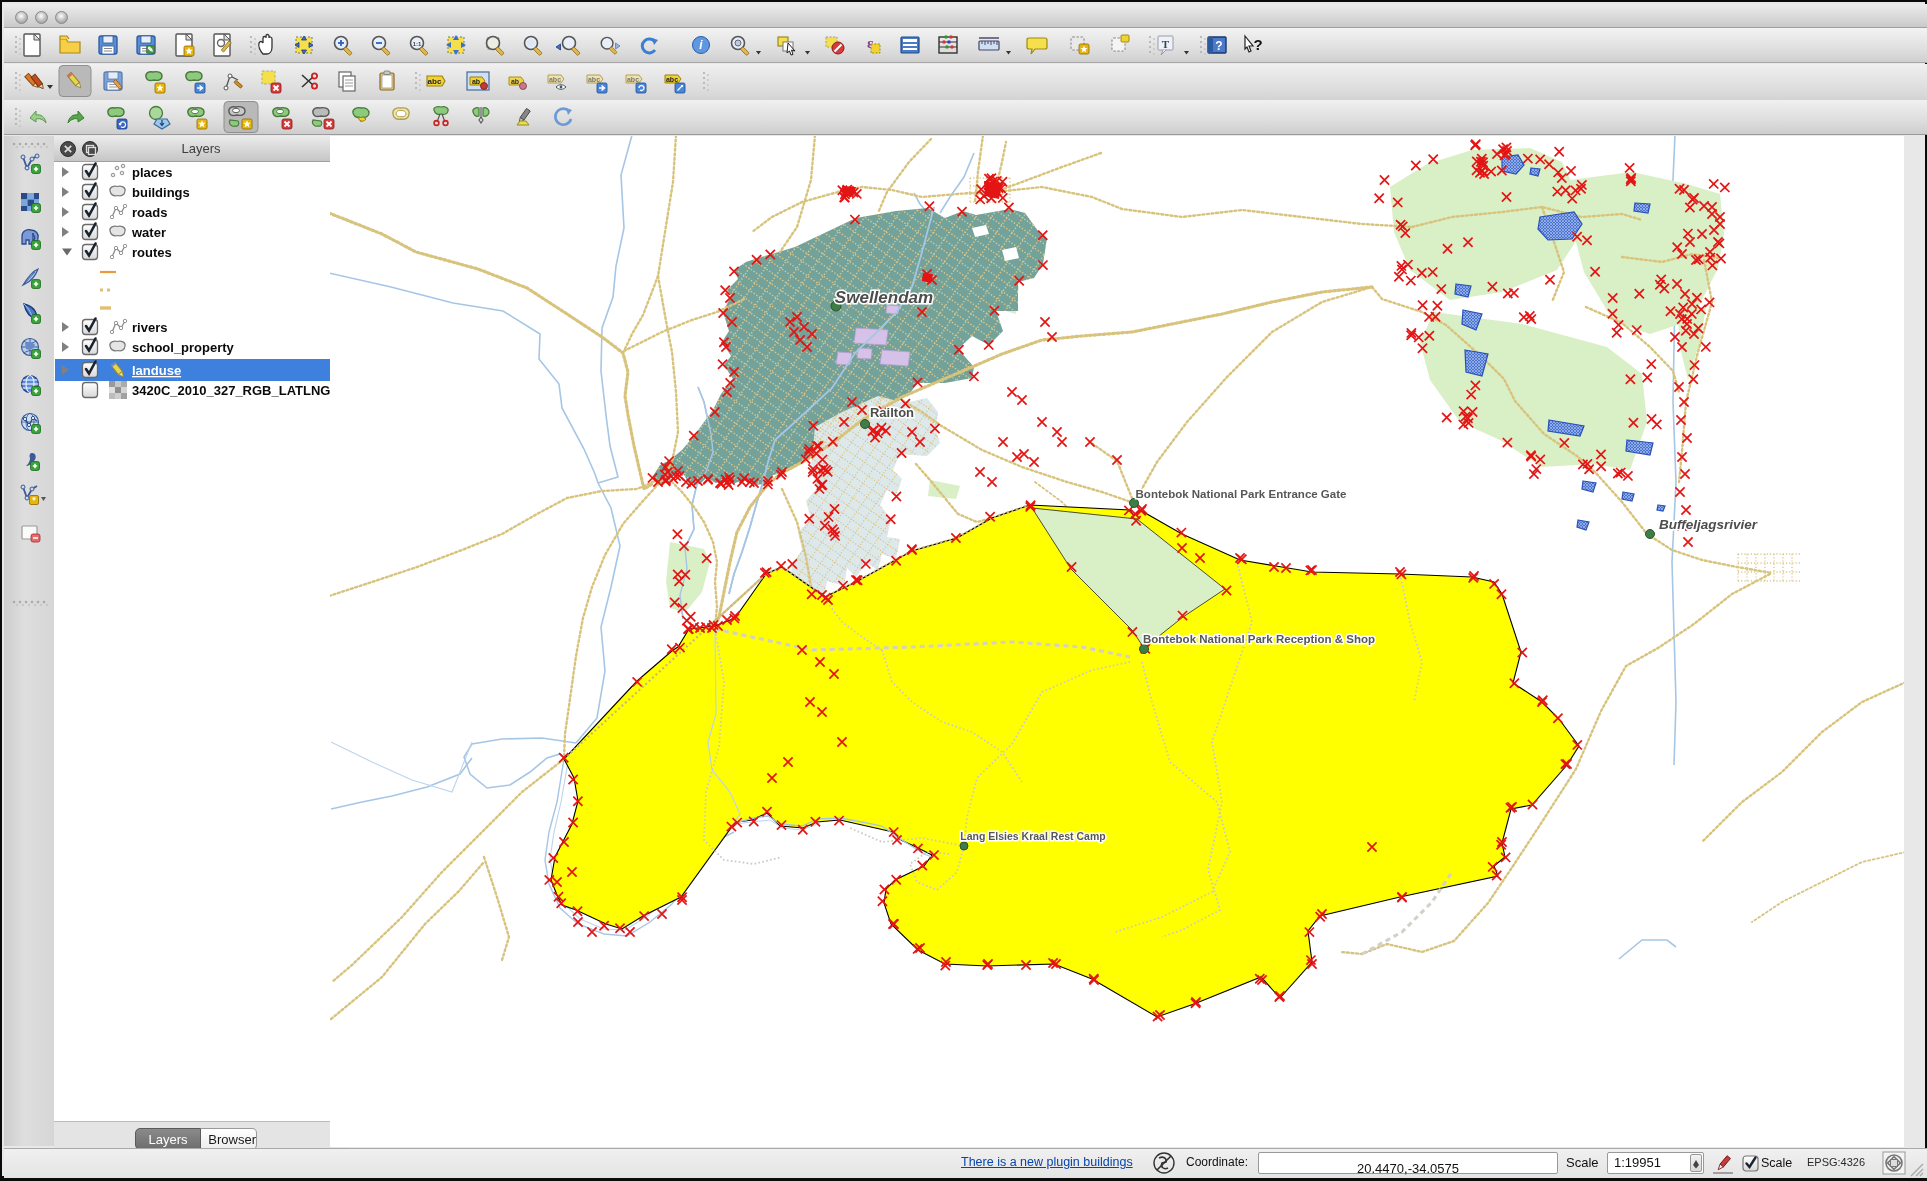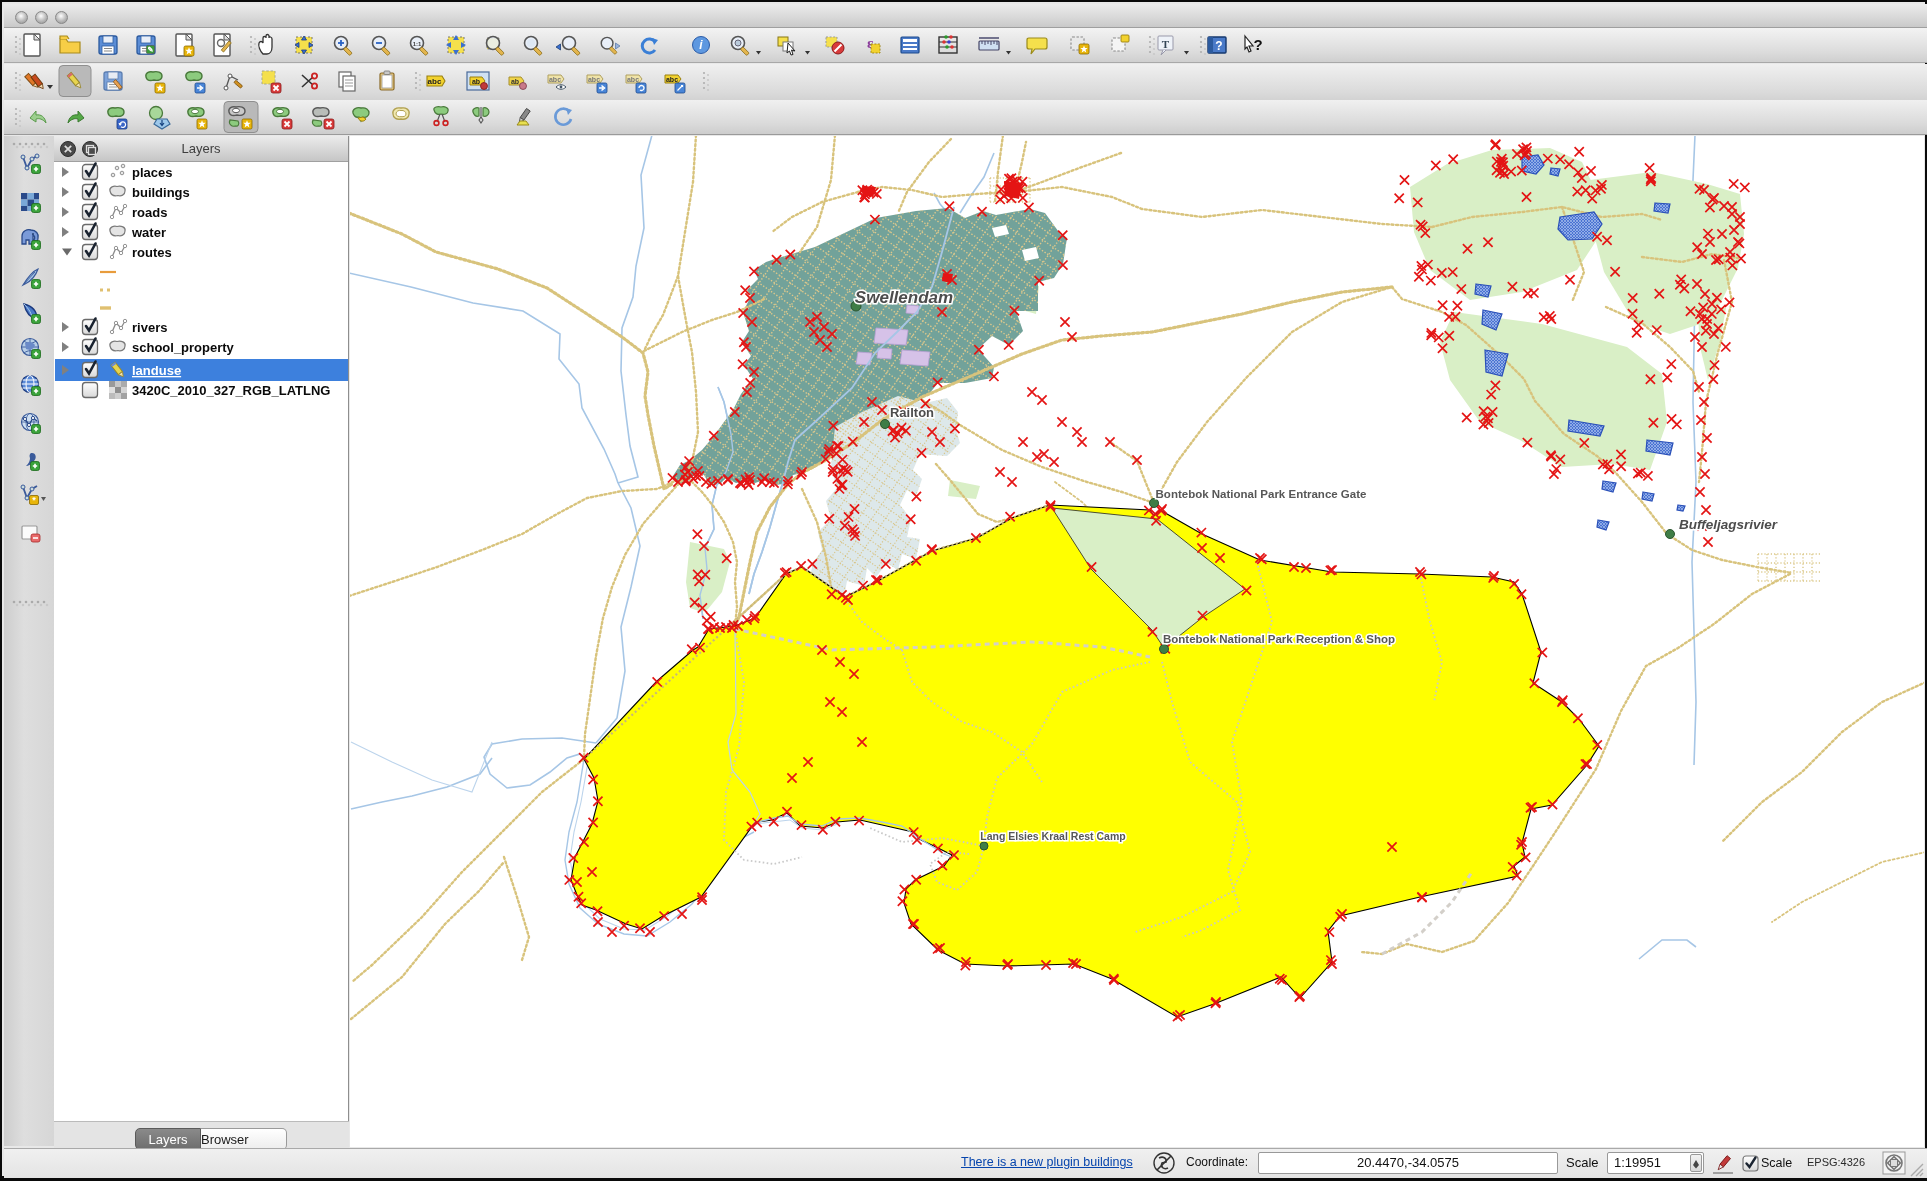--- a/index.html
+++ b/index.html
@@ -9,21 +9,21 @@
 .tl{position:absolute;top:7px;width:13px;height:13px;border-radius:50%;background:radial-gradient(circle at 5px 4px,#fdfdfd,#b9b9b9 55%,#8e8e8e);border:0.5px solid #888}
 #tb1{position:absolute;left:2px;top:26px;width:1923px;height:35px;background:linear-gradient(#f3f3f3,#dcdcdc 70%,#cfcfcf);border-bottom:1px solid #a8a8a8}
 #tb2{position:absolute;left:2px;top:62px;width:1923px;height:42px;background:linear-gradient(#f0f0f0,#dadada 70%,#cdcdcd);border-bottom:1px solid #a8a8a8}
 #tb3{position:absolute;left:2px;top:98px;width:1923px;height:35px;background:linear-gradient(#f0f0f0,#dadada 70%,#cdcdcd);border-bottom:1px solid #9a9a9a}
 #dock{position:absolute;left:2px;top:134px;width:50px;height:1010px;background:linear-gradient(90deg,#cdcdcd,#dedede 40%,#d6d6d6)}
 #panel{position:absolute;left:52px;top:134px;width:295px;height:1010px;background:#ffffff;border-right:1.5px solid #8e8e8e}
 #panelhead{position:absolute;left:0;top:0;width:100%;height:26px;background:linear-gradient(#ebebeb,#d3d3d3 65%,#c6c6c6);border-bottom:1px solid #a0a0a0}
 #panelhead .pt{position:absolute;width:100%;text-align:center;top:5px;font-size:13px;color:#3e3e3e}
 #tabzone{position:absolute;left:52px;top:1119px;width:295px;height:27px;background:#e4e4e4;border-top:1px solid #bbb}
 #statusbar{position:absolute;left:2px;top:1146px;width:1923px;height:30px;background:linear-gradient(#f0f0f0,#e4e4e4);border-top:1px solid #a9a9a9;font-size:12.5px;color:#222}
-.mapwrap{position:absolute;left:348px;top:134px;width:1574px;height:1011px;background:#fff}
+.mapwrap{position:absolute;left:328px;top:134px;width:1574px;height:1011px;background:#fff}
 </style></head>
 <body>
 <div id="win">
 <div id="titlebar">
       <div class="tl" style="left:11px"></div>
       <div class="tl" style="left:31px"></div>
       <div class="tl" style="left:51px"></div>
     </div>
 <div id="tb1">
       <svg width="1923" height="35" style="position:absolute;left:0;top:0">
@@ -753,21 +753,21 @@
         <rect x="61" y="231" width="6" height="6" fill="#cfcfcf"></rect>
         <rect x="67" y="231" width="6" height="6" fill="#a2a2a2"></rect>
         <text x="78" y="233" font-size="13" font-weight="bold" fill="#0a0a0a">3420C_2010_327_RGB_LATLNG</text>
         <line x1="46" y1="110" x2="62" y2="110" stroke="#e89c3c" stroke-width="2.2"></line>
         <line x1="46" y1="128" x2="58" y2="128" stroke="#e0c070" stroke-width="3" stroke-dasharray="3 4"></line>
         <line x1="46" y1="146" x2="57" y2="146" stroke="#e0c070" stroke-width="3.4"></line>
       </svg>
 </div>
 <div id="tabzone">
 <div style="position:absolute;left:81px;top:6px;width:66px;height:22px;background:linear-gradient(#8a8a8a,#6e6e6e);border:1px solid #5a5a5a;border-radius:5px 0 0 5px;color:#fff;font-size:13px;text-align:center;padding-top:3px">Layers</div>
-<div style="position:absolute;left:147px;top:6px;width:86px;height:22px;background:linear-gradient(#ffffff,#ededed);border:1px solid #9a9a9a;border-left:none;border-radius:0 5px 5px 0;color:#1a1a1a;font-size:13px;text-align:left;padding-top:3px">Browser</div>
+<div style="position:absolute;left:147px;top:6px;width:56px;height:22px;background:linear-gradient(#ffffff,#ededed);border:1px solid #9a9a9a;border-left:none;border-radius:0 5px 5px 0;color:#1a1a1a;font-size:13px;text-align:right;padding-top:3px">Browser</div>
 </div>
 <div class="mapwrap">
       <svg id="map" width="1574" height="1011" viewBox="348 134 1574 1011" style="position:absolute;left:0;top:0">
         <defs>
           <clipPath id="tealclip">
             <polygon points="790.0,252.0 813.0,245.0 874.0,216.0 914.0,209.0 946.0,206.0 963.0,216.0 981.0,209.0 994.0,213.0 1028.0,207.0 1043.0,211.0 1059.0,233.0 1065.0,236.0 1061.0,262.0 1052.0,276.0 1036.0,280.0 1036.0,309.0 1014.0,309.0 1021.0,329.0 1007.0,343.0 990.0,334.0 976.0,347.0 992.0,365.0 990.0,376.0 963.0,381.0 936.0,381.0 927.0,392.0 900.0,410.0 874.0,425.0 852.0,440.0 838.0,448.0 824.0,458.0 812.0,466.0 800.0,471.0 791.0,473.0 786.0,481.0 774.0,483.0 762.0,478.0 753.0,481.0 743.0,479.0 734.0,481.0 724.0,476.0 718.0,482.0 708.0,483.0 702.0,473.0 696.0,470.0 690.0,475.0 684.0,481.0 676.0,481.0 671.0,474.0 678.0,463.0 688.0,458.0 700.0,448.0 712.0,434.0 722.0,420.0 731.0,408.0 739.0,392.0 748.0,380.0 751.0,377.0 742.0,363.0 749.0,354.0 740.0,340.0 747.0,329.0 741.0,310.0 749.0,294.0 745.0,288.0 756.0,277.0 752.0,268.0 764.0,260.0 776.0,256.0"></polygon>
           </clipPath>
           <clipPath id="railclip">
             <polygon points="833.0,425.0 860.0,410.0 896.0,394.0 923.0,401.0 945.0,396.0 956.0,410.0 954.0,428.0 958.0,441.0 945.0,454.0 918.0,452.0 911.0,468.0 920.0,477.0 914.0,494.0 905.0,488.0 898.0,503.0 909.0,517.0 905.0,535.0 918.0,537.0 914.0,557.0 900.0,552.0 896.0,568.0 885.0,561.0 874.0,575.0 865.0,566.0 862.0,584.0 845.0,579.0 842.0,595.0 829.0,593.0 820.0,606.0 807.0,579.0 811.0,561.0 820.0,548.0 816.0,530.0 829.0,517.0 824.0,499.0 835.0,486.0 829.0,465.0 831.0,445.0"></polygon>
           </clipPath>
@@ -1627,21 +1627,21 @@
       </svg>
     </div>
 <div id="statusbar">
 <span style="position:absolute;left:957px;top:6px;color:#0645ad;text-decoration:underline;font-size:12.5px">There is a new plugin buildings</span>
 <svg width="30" height="28" style="position:absolute;left:1146px;top:1px">
         <circle cx="14" cy="13" r="10" fill="none" stroke="#333" stroke-width="1.4"></circle>
         <path d="M9,8 C13,6 17,8 16,12 L12,13 C10,17 14,20 18,18" fill="none" stroke="#333" stroke-width="1.6"></path>
         <line x1="7" y1="20" x2="21" y2="6" stroke="#333" stroke-width="1.6"></line>
       </svg>
 <span style="position:absolute;left:1182px;top:6px;font-size:12px;color:#111">Coordinate:</span>
-<div style="position:absolute;left:1254px;top:3px;width:300px;height:22px;background:#fff;border:1px solid #999;border-radius:2px;text-align:center;font-size:13px;color:#111;padding-top:2px">20.4470,-34.0575</div>
+<div style="position:absolute;left:1254px;top:3px;width:300px;height:22px;background:#fff;border:1px solid #999;border-radius:2px;text-align:center;font-size:13px;color:#111;padding-top:8px">20.4470,-34.0575</div>
 <span style="position:absolute;left:1562px;top:6px;font-size:13px;color:#111">Scale</span>
 <div style="position:absolute;left:1603px;top:3px;width:97px;height:22px;background:#fff;border:1px solid #999;border-radius:2px;font-size:13px;color:#111;padding:2px 0 8px 6px">1:19951</div>
 <div style="position:absolute;left:1686px;top:5px;width:12px;height:18px;background:linear-gradient(#f2f2f2,#d8d8d8);border:1px solid #999;border-radius:2px"></div>
 <svg width="14" height="14" style="position:absolute;left:1685px;top:7px">
         <path d="M4,9 L7,4 L10,9" fill="#444" stroke="none"></path>
         <path d="M4,9 L10,9 L7,12.5 Z" fill="#444"></path>
       </svg>
 <svg width="26" height="26" style="position:absolute;left:1706px;top:2px">
         <g transform="translate(13,13) rotate(40)">
           <rect x="-2.2" y="-9" width="4.4" height="11" fill="#c23a3a" stroke="#7a1a1a" stroke-width="0.9"></rect>

